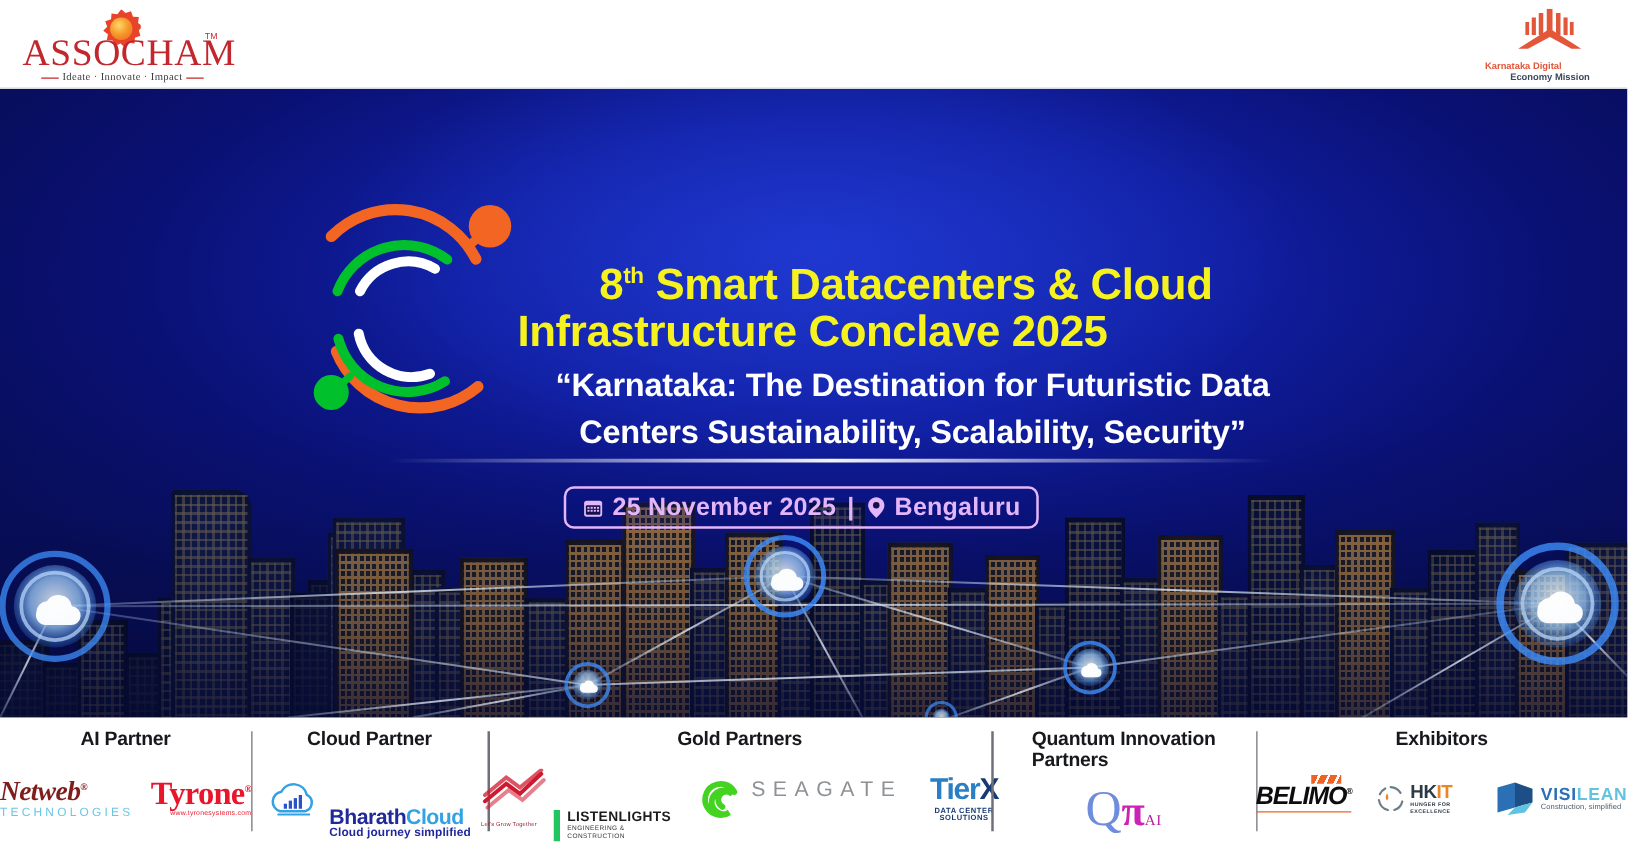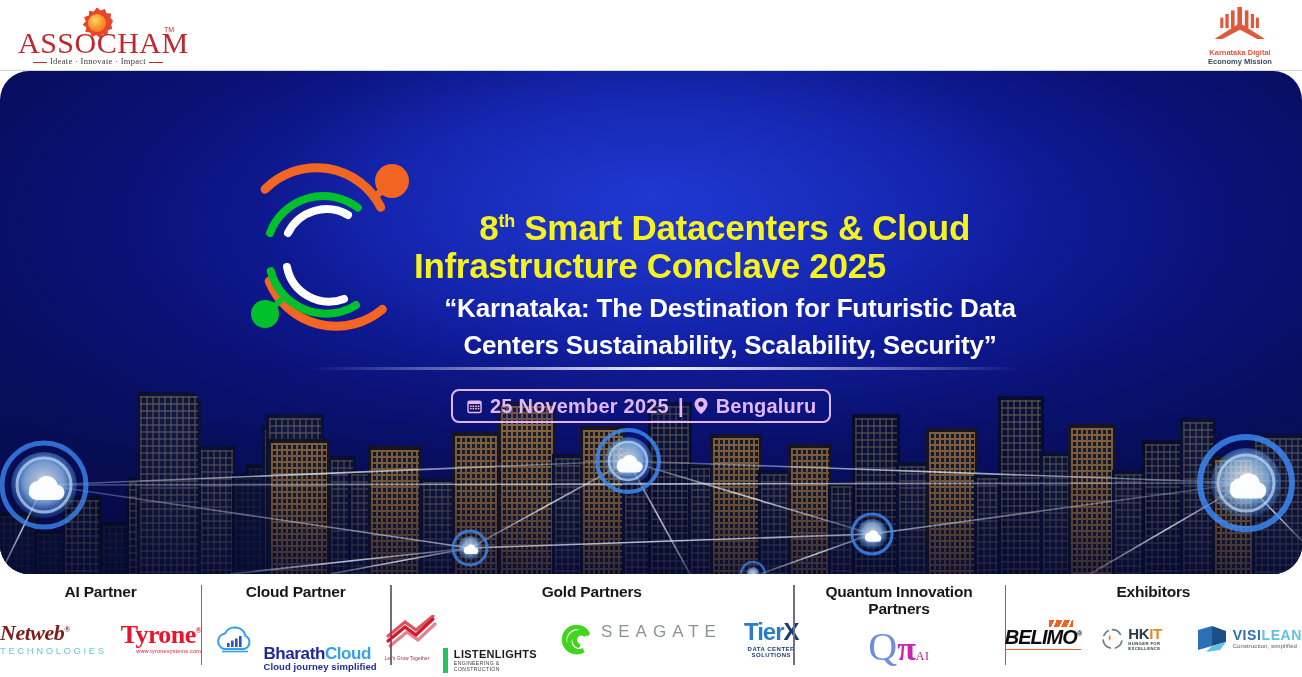--- a/index.html
+++ b/index.html
@@ -31,32 +31,32 @@
   .asso-tag { position:absolute; left:0; top:52px; width:160px; text-align:center;
       font-family:"Liberation Serif", serif; font-size:8.5px; color:#3c3c3c; letter-spacing:0.3px;}
   .asso-tag .dot { color:#c1272d; }
   .asso-rule { display:inline-block; width:14px; height:1px; background:#c1272d;
       vertical-align:middle; margin:0 3px; }
 
   
   .kdem { position:absolute; right:10px; top:5px; width:104px; height:62px; }
   .kdem-mark { position:absolute; left:50%; top:2px; transform:translateX(-50%);
                width:54px; height:33px; }
-  .kdem-t1 { position:absolute; left:0; top:44px; width:104px; text-align:center;
+  .kdem-t1 { position:absolute; left:0; top:44px; width:104px; text-align:left;
       font-size:7.5px; font-weight:bold; color:#e2563a; line-height:1.15; }
   .kdem-t2 { position:absolute; left:0; top:53px; width:104px; text-align:center;
       font-size:7.5px; font-weight:bold; color:#3b4a5a; line-height:1.15; }
 
   
   .hero { position:absolute; left:0; top:71px; width:1302px; height:503px;
           overflow:hidden;
           background:
             radial-gradient(ellipse 820px 330px at 52% 30%, #1528b8 0%, #101ea0 38%, #0a1176 68%, #070d55 100%),
             linear-gradient(180deg,#0a1070 0%,#0d169a 45%,#0a1178 100%);
-          z-index:10;border-radius:29px; }
+          z-index:10; }
   .hero-glow { position:absolute; left:20%; top:-10%; width:60%; height:70%;
       background:radial-gradient(ellipse at center, rgba(40,70,230,.55) 0%, rgba(20,40,180,0) 70%);
       pointer-events:none; }
 
   
   .city { position:absolute; left:0; bottom:0; width:1302px; height:230px; overflow:hidden; }
   .city-sky { position:absolute; inset:0;
       background:linear-gradient(180deg, rgba(11,22,140,0) 0%, rgba(8,16,95,.25) 30%, rgba(4,8,50,.6) 100%); }
   .bldg { position:absolute; bottom:0; background:#0b1330;
       box-shadow: inset 0 0 18px rgba(0,0,0,.7); }
@@ -106,21 +106,21 @@
   .pill .sep { color:#e3b6fb; font-weight:bold; padding:0 2px; }
   .pill-ico { display:inline-flex; align-items:center; }
 
   
   .footer { position:absolute; left:0; bottom:0; width:1302px; height:103px;
             background:#ffffff; z-index:40; display:flex; align-items:stretch; }
   .fsec { position:relative; display:flex; flex-direction:column; align-items:center;
           justify-content:flex-start; padding-top:9px; }
   .fsec + .fsec::before { content:""; position:absolute; left:0; top:11px; bottom:12px;
           width:1.5px; background:#6e7178; }
-  .fhead { font-size:15.5px; font-weight:bold; color:#17181c; text-align:center;
+  .fhead { font-size:15.5px; font-weight:bold; color:#17181c; 
            line-height:17px; letter-spacing:-.2px; }
   .flogos { display:flex; align-items:center; justify-content:center; gap:14px;
             flex:1; width:100%; }
 
   .sec-ai    { width:207px; }
   .sec-cloud { width:196px;border-radius:25px; }
   .sec-gold  { width:403px; }
   .sec-quant { width:219px; }
   .sec-exh   { width:308px; }
 

